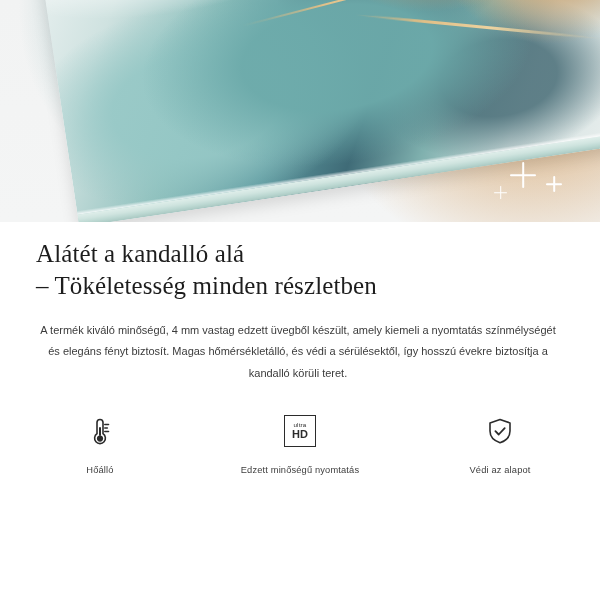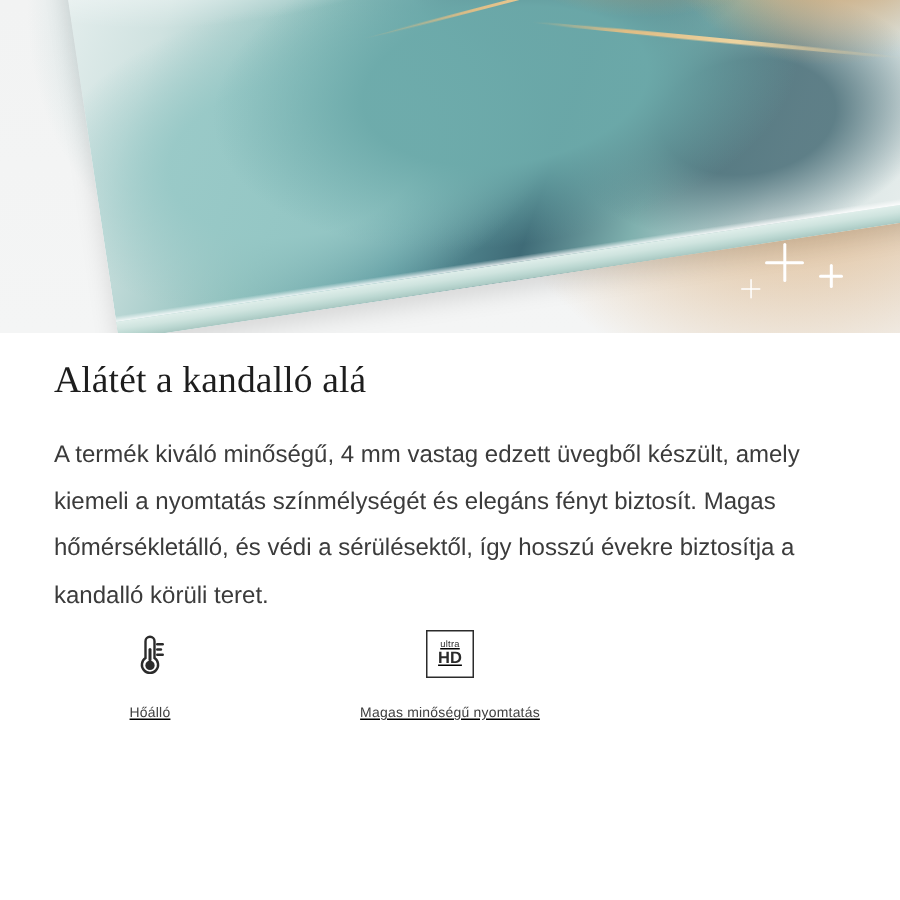--- a/index.html
+++ b/index.html
@@ -123,44 +123,43 @@
     font-weight: 400;
     font-size: 25px;
     line-height: 1.28;
     color: #1d1d1d;
     letter-spacing: 0.1px;
   }
   .headline .line2 { display: block; }
   .paragraph {
     margin: 0;
     padding: 18px 40px 0 36px;
-    font-size: 16px;
+    font-size: 11px;
     line-height: 1.95;
     color: #3b3b3b;
-    text-align: left;
+    text-align: center;
   }
 
   
   .features {
     position: absolute;
     left: 0;
     top: 398px;
     width: 600px;
     display: grid;
     grid-template-columns: repeat(3, 1fr);
     grid-template-rows: 82px 82px;
     row-gap: 6px;
   }
   .feature {
     display: flex;
     flex-direction: column;
     align-items: center;
-    justify-content: flex-end;
+    justify-content: center;
     padding-top: 6px;
-    text-decoration: underline;
   }
   .feature-icon {
     height: 44px;
     display: flex;
     align-items: center;
     justify-content: center;
   }
   .feature-label {
     margin-top: 12px;
     font-size: 9.3px;
@@ -207,20 +206,21 @@
       <div class="slab-edge"></div>
     </div>
     <div class="sparkle sp1"></div>
     <div class="sparkle sp2"></div>
     <div class="sparkle sp3"></div>
   </div>
 
   <div class="content">
     <h1 class="headline">
       <span>Alátét a kandalló alá</span>
+      <span class="line2">– Tökéletesség minden részletben</span>
     </h1>
     <p class="paragraph">A termék kiváló minőségű, 4 mm vastag edzett üvegből készült, amely kiemeli a nyomtatás színmélységét és elegáns fényt biztosít. Magas hőmérsékletálló, és védi a sérülésektől, így hosszú évekre biztosítja a kandalló körüli teret.</p>
   </div>
 
   <div class="features">
 
     <div class="feature">
       <div class="feature-icon">
         <svg width="40" height="40" viewBox="0 0 40 40" aria-hidden="true">
           <g fill="none" stroke="#2b2b2b" stroke-width="1.6" stroke-linecap="round">
@@ -236,21 +236,30 @@
       <div class="feature-label">Hőálló</div>
     </div>
 
     <div class="feature">
       <div class="feature-icon">
         <div class="ultrahd-box">
           <span class="ultra">ultra</span>
           <span class="hd">HD</span>
         </div>
       </div>
-      <div class="feature-label">Magas minőségű nyomtatás</div>
-    </div>
-
+      <div class="feature-label">Edzett minőségű nyomtatás</div>
+    </div>
+
+    <div class="feature">
+      <div class="feature-icon">
+        <svg width="40" height="40" viewBox="0 0 40 40" aria-hidden="true">
+          <path d="M20 8.5l10 3.4v8.2c0 6-4.3 9.8-10 11.6-5.7-1.8-10-5.6-10-11.6v-8.2z" fill="none" stroke="#2b2b2b" stroke-width="1.6" stroke-linejoin="round"></path>
+          <path d="M15.4 20.2l3.3 3.3 6-6.4" fill="none" stroke="#2b2b2b" stroke-width="1.8" stroke-linecap="round" stroke-linejoin="round"></path>
+        </svg>
+      </div>
+      <div class="feature-label">Védi az alapot</div>
+    </div>
 
 
 
 
   </div>
 </div>
 
 </body></html>

